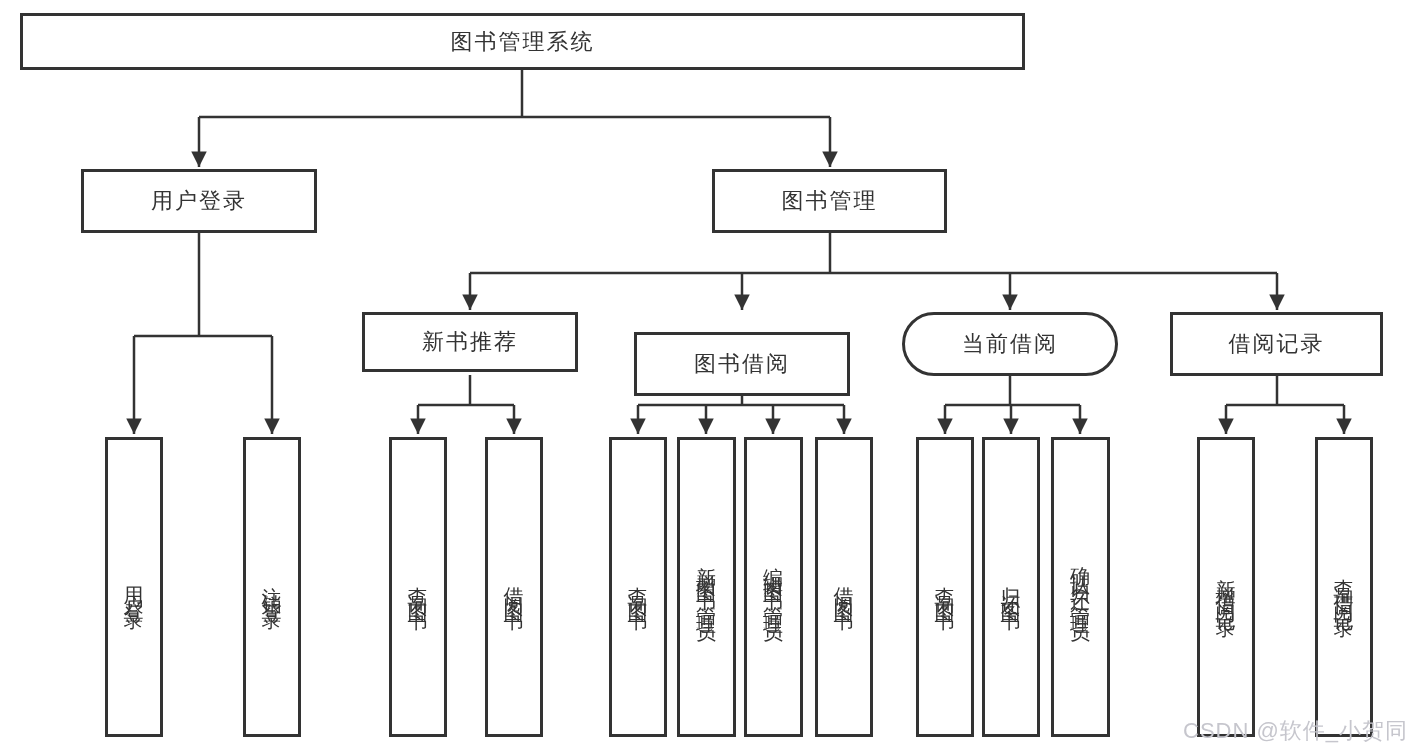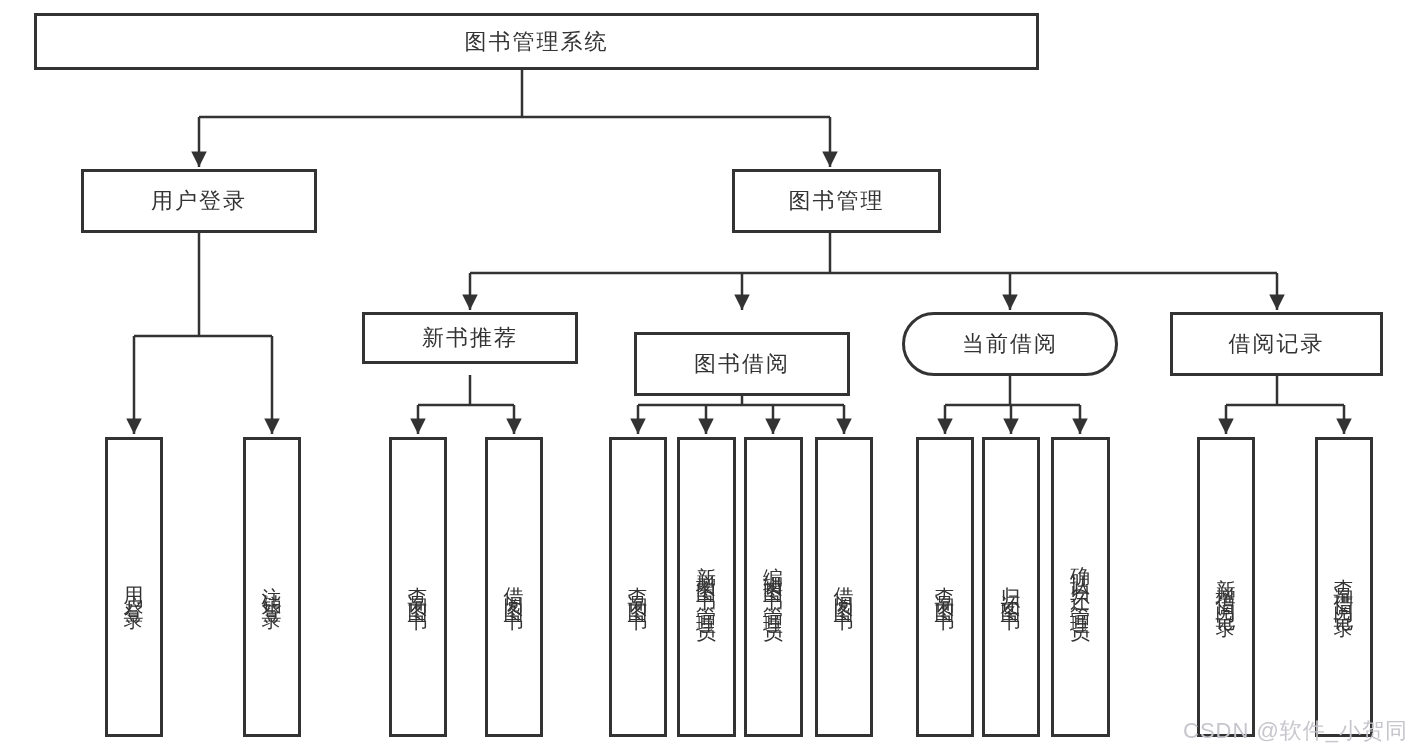--- a/index.html
+++ b/index.html
@@ -36,26 +36,26 @@
   .leaf{
     writing-mode:vertical-rl;
     text-orientation:mixed;
     font-size:20px;
     letter-spacing:8px;
     line-height:1;
     top:437px;
     width:58px;height:300px;
   }
   
-  .n-root{left:20px;top:13px;width:1005px;height:57px;margin-left:14px;}
+  .n-root{left:20px;top:13px;width:1005px;height:57px;}
   
   .n-l2a{left:81px;top:169px;width:236px;height:64px;}
-  .n-l2b{left:732px;top:169px;width:209px;height:64px;}
+  .n-l2b{left:712px;top:169px;width:235px;height:64px;}
   
-  .n-l3a{left:362px;top:312px;width:216px;height:52px;}
+  .n-l3a{left:362px;top:312px;width:216px;height:60px;}
   .n-l3b{left:634px;top:332px;width:216px;height:64px;}
   .n-l3c{left:902px;top:312px;width:216px;height:64px;border-radius:32px;}
   .n-l3d{left:1170px;top:312px;width:213px;height:64px;}
   
   .f-a1{left:105px;}
   .f-a2{left:243px;}
   .f-b1{left:389px;}
   .f-b2{left:485px;}
   .f-c1{left:609px;}
   .f-c2{left:677px;width:59px;}

